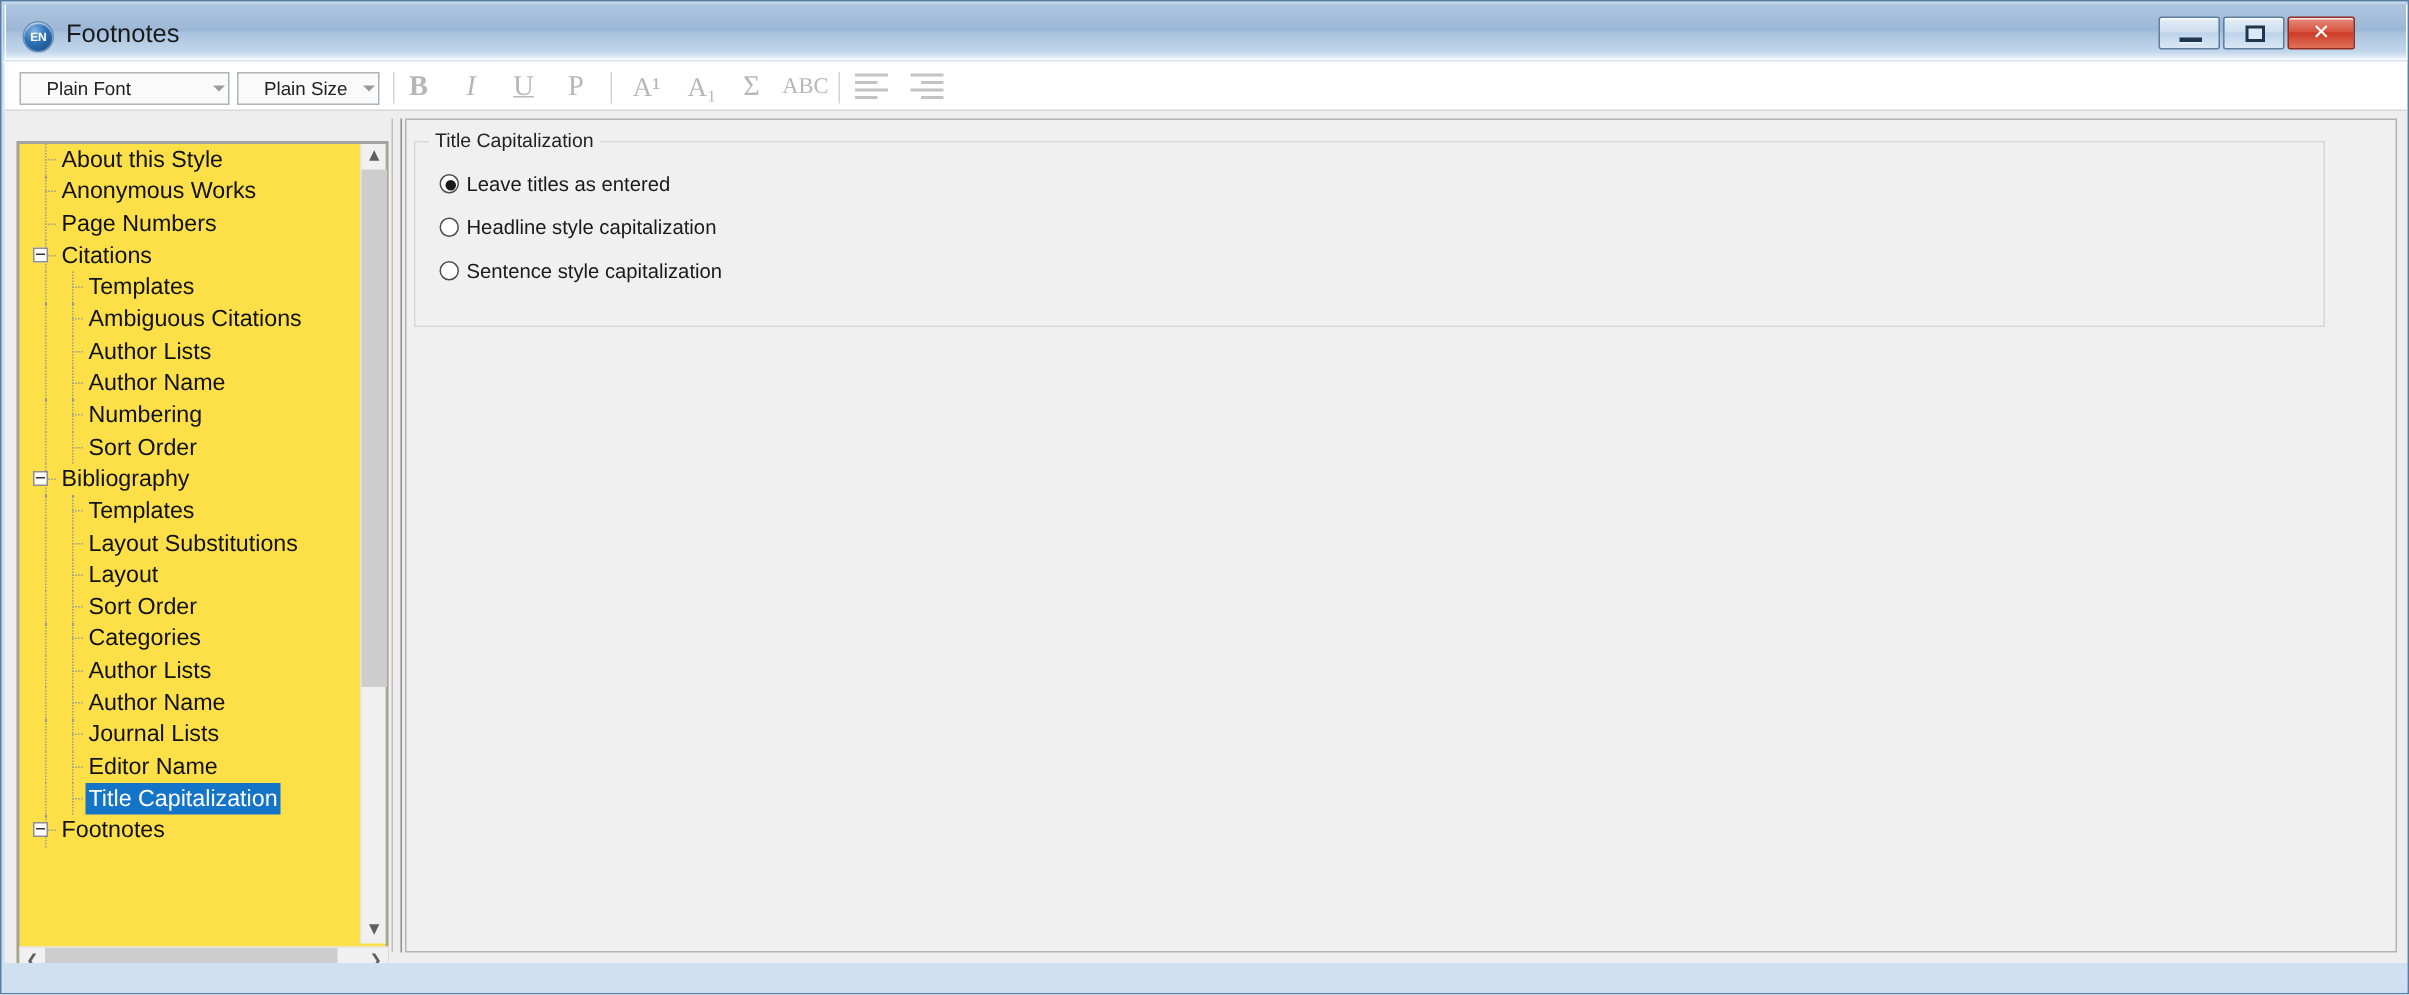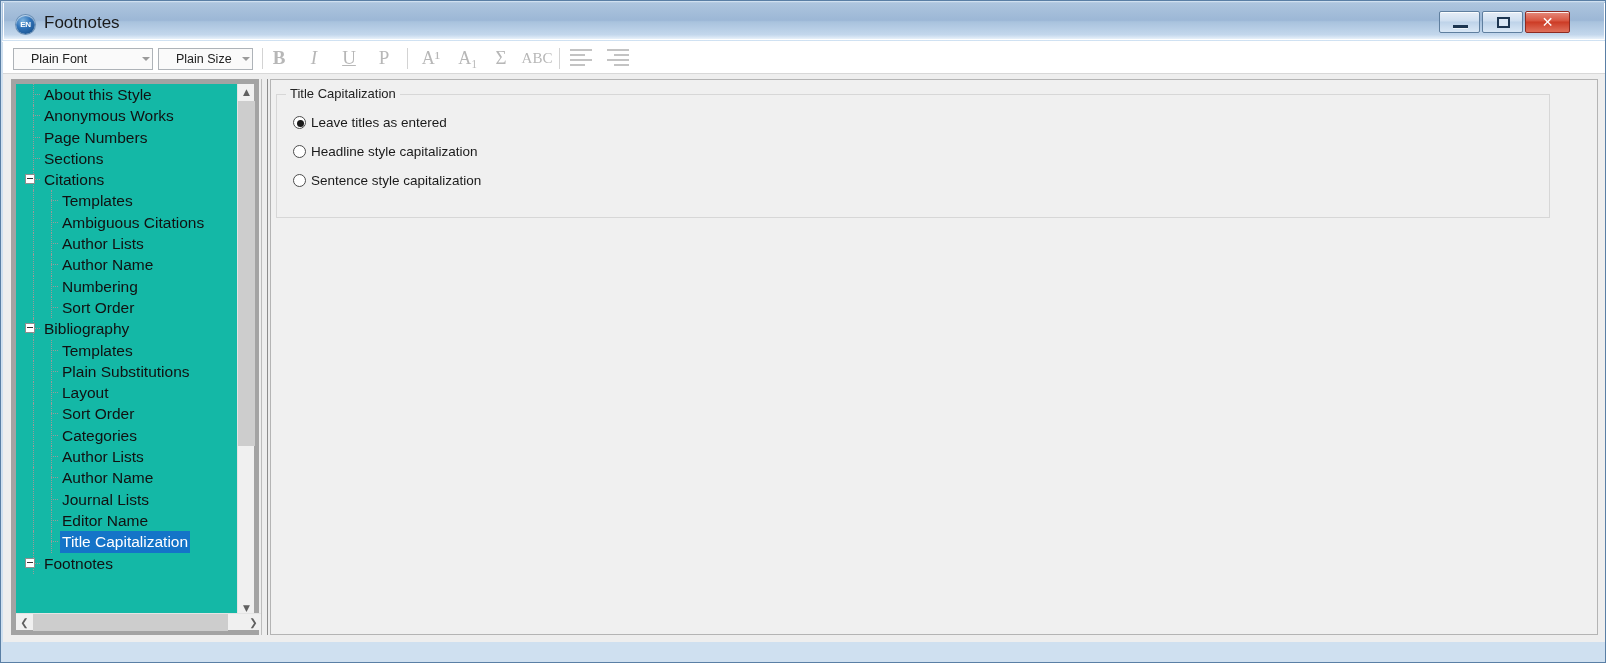--- a/index.html
+++ b/index.html
@@ -163,24 +163,24 @@
   #body {
     position: absolute;
     left: 2px; top: 73px;
     width: 1602px; height: 568px;
     background: #eeeeee;
   }
 
   
   #tree-panel {
     position: absolute;
-    left: 8px; top: 5px;
+    left: 8px; top: 20px;
     width: 248px; height: 556px;
-    background: #14b8a6;
-    border: 5px solid #a3a3a3;
+    background: #fde047;
+    border: 2px solid #a3a3a3;
   }
   #tree-scroll {
     position: absolute;
     left: 0; top: 0;
     width: 229px; height: 533px;
     overflow: hidden;
   }
   .tree-item {
     position: relative;
     height: 21.3px;
@@ -430,25 +430,20 @@
             <span class="lbl">Anonymous Works</span>
           </div>
           <div class="tree-item lvl1">
             <span class="vline"></span>
             <span class="tick"></span>
             <span class="lbl">Page Numbers</span>
           </div>
           <div class="tree-item lvl1">
             <span class="vline"></span>
             <span class="tick"></span>
-            <span class="lbl">Sections</span>
-          </div>
-          <div class="tree-item lvl1">
-            <span class="vline"></span>
-            <span class="tick"></span>
             <span class="expander"></span>
             <span class="lbl">Citations</span>
           </div>
           <div class="tree-item lvl2">
             <span class="vline"></span>
             <span class="vline2"></span>
             <span class="tick"></span>
             <span class="lbl">Templates</span>
           </div>
           <div class="tree-item lvl2">
@@ -490,21 +485,21 @@
           <div class="tree-item lvl2">
             <span class="vline"></span>
             <span class="vline2"></span>
             <span class="tick"></span>
             <span class="lbl">Templates</span>
           </div>
           <div class="tree-item lvl2">
             <span class="vline"></span>
             <span class="vline2"></span>
             <span class="tick"></span>
-            <span class="lbl">Plain Substitutions</span>
+            <span class="lbl">Layout Substitutions</span>
           </div>
           <div class="tree-item lvl2">
             <span class="vline"></span>
             <span class="vline2"></span>
             <span class="tick"></span>
             <span class="lbl">Layout</span>
           </div>
           <div class="tree-item lvl2">
             <span class="vline"></span>
             <span class="vline2"></span>

